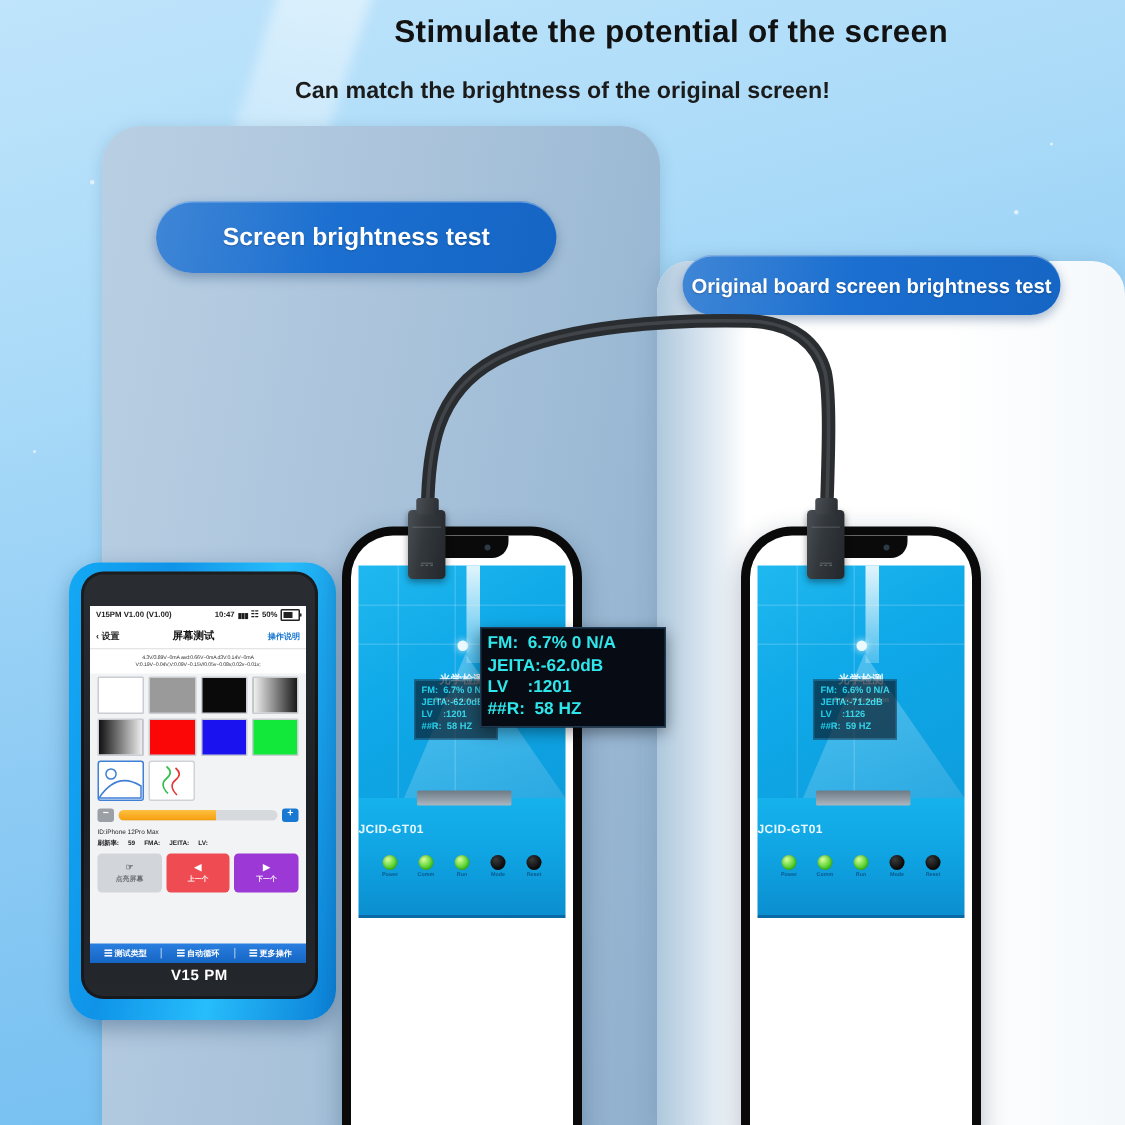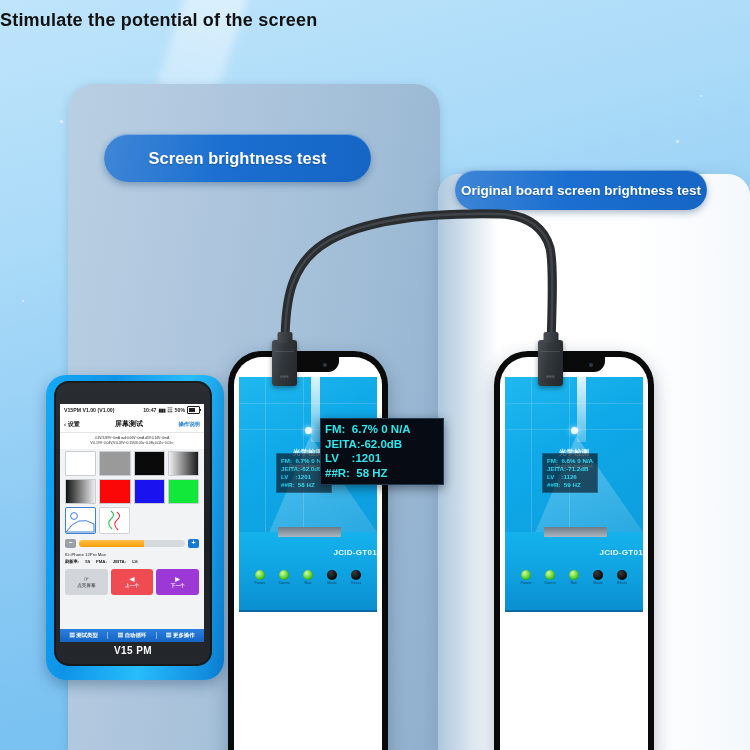--- a/index.html
+++ b/index.html
@@ -20,22 +20,22 @@
     background: linear-gradient(180deg, rgba(255,255,255,.55), rgba(255,255,255,0));
     transform: rotate(18deg);
     filter: blur(4px);
     pointer-events:none;
   }
   .speck { position:absolute; background:rgba(255,255,255,.65); border-radius:50%; }
 
   
   .title {
     position:absolute; left:0; top:10px; width:632px;
-    text-align:left;
-    font-size:18px; font-weight:700; color:#121212;
+    text-align:right;
+    font-size:21px; font-weight:700; color:#121212;
     letter-spacing:.2px;
   }
   .subtitle {
     position:absolute; left:0; top:52px; width:750px;
     text-align:center;
     font-size:15.5px; font-weight:700; color:#1b1b1b;
   }
 
   
   .panel-left {
@@ -233,21 +233,21 @@
     position:absolute; left:5px; right:5px; top:175px; height:78px;
     background: linear-gradient(180deg,#15b2ec 0%, #0fa3e2 50%, #0b8fd0 100%);
     border-bottom:2px solid #0a6aa5;
   }
   .jcid-slot {
     position:absolute; left:28%; top:-5px; width:46%; height:10px;
     background:linear-gradient(180deg,#6d7b86,#aab6c0);
     border-radius:1px;
   }
   .jcid-name {
-    position:absolute; left:0; right:0; top:16px; text-align:right;
+    position:absolute; left:0; right:0; top:16px; text-align:left;
     color:#e9f9ff; font-size:8px; font-weight:700; letter-spacing:.3px;
   }
   .jcid-leds {
     position:absolute; left:0; right:0; top:38px;
     display:flex; justify-content:center; gap:9px;
   }
   .led-wrap { width:15px; text-align:center; }
   .led {
     width:10px; height:10px; border-radius:50%; margin:0 auto;
     background: radial-gradient(circle at 35% 30%, #d6ff9a, #4fcf2a 60%, #2f9a17);
@@ -287,20 +287,21 @@
 <div id="stage">
 
   <div class="streak"></div>
   <div class="speck" style="left:60px;top:120px;width:3px;height:3px;"></div>
   <div class="speck" style="left:700px;top:95px;width:2px;height:2px;"></div>
   <div class="speck" style="left:676px;top:140px;width:3px;height:3px;"></div>
   <div class="speck" style="left:22px;top:300px;width:2px;height:2px;"></div>
   <div class="speck" style="left:736px;top:420px;width:2px;height:2px;"></div>
 
   <div class="title">Stimulate the potential of the screen</div>
+  <div class="subtitle">Can match the brightness of the original screen!</div>
 
   <div class="panel-left"></div>
   <div class="panel-right"></div>
   <div class="panel-right-fade"></div>
 
   <div class="pill" id="pill-right">Original board screen brightness test</div>
   <div class="pill" id="pill-left">Screen brightness test</div>
 
   <div class="prog-side"></div>
   <div class="prog-outer"></div>

